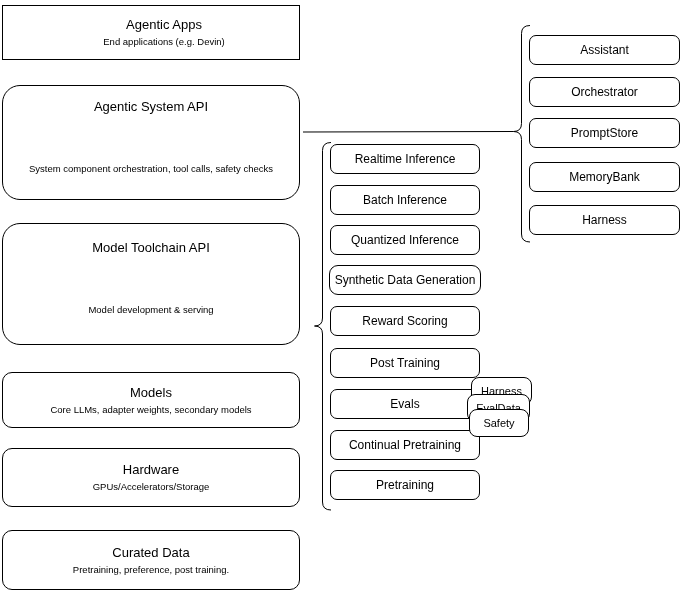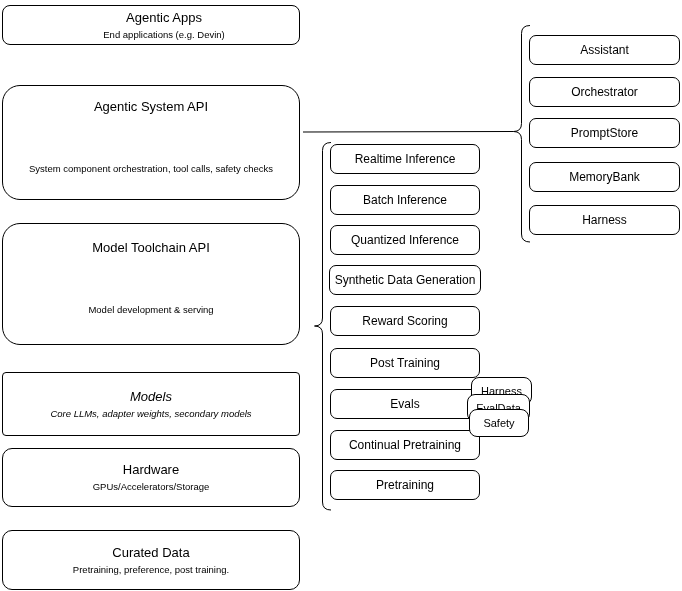--- a/index.html
+++ b/index.html
@@ -71,36 +71,36 @@
 
   <svg class="overlay" viewBox="0 0 682 591">
 
     <path d="M 303 132 L 513.5 131.5" stroke="#000000" stroke-width="1" fill="none"></path>
 
     <path d="M 530 25.5 Q 521.5 25.5 521.5 33.5 L 521.5 123.5 Q 521.5 131.5 513.5 131.5 Q 521.5 131.5 521.5 139.5 L 521.5 234 Q 521.5 242 530 242" stroke="#000000" stroke-width="1" fill="none"></path>
 
     <path d="M 331 142.5 Q 322.5 142.5 322.5 150.5 L 322.5 318 Q 322.5 326 314.5 326 Q 322.5 326 322.5 334 L 322.5 502 Q 322.5 510 331 510" stroke="#000000" stroke-width="1" fill="none"></path>
   </svg>
 
-  <div class="lbox" style="top:5px;height:40px;border-radius:8px;padding-left:26px;">
+  <div class="lbox" style="top:5px;height:55px;border-radius:0;padding-left:26px;">
     <div class="ltitle">Agentic Apps</div>
     <div class="lsub">End applications (e.g. Devin)</div>
   </div>
 
   <div class="lbox big" style="top:85px;height:115px;border-radius:18px;">
     <div class="ltitle">Agentic System API</div>
     <div class="lsub">System component orchestration, tool calls, safety checks</div>
   </div>
 
   <div class="lbox big" style="top:223px;height:122px;border-radius:18px;">
     <div class="ltitle">Model Toolchain API</div>
     <div class="lsub">Model development &amp; serving</div>
   </div>
 
-  <div class="lbox" style="top:372px;height:64px;border-radius:4px;font-style:italic;">
+  <div class="lbox" style="top:372px;height:56px;border-radius:10px;">
     <div class="ltitle">Models</div>
     <div class="lsub">Core LLMs, adapter weights, secondary models</div>
   </div>
 
   <div class="lbox" style="top:448px;height:59px;border-radius:10px;">
     <div class="ltitle">Hardware</div>
     <div class="lsub">GPUs/Accelerators/Storage</div>
   </div>
 
   <div class="lbox" style="top:530px;height:60px;border-radius:10px;">
@@ -110,21 +110,21 @@
 
   <div class="mbox" style="top:144px;">
     <span>Realtime Inference</span>
   </div>
   <div class="mbox" style="top:185px;">
     <span>Batch Inference</span>
   </div>
   <div class="mbox" style="top:225px;">
     <span>Quantized Inference</span>
   </div>
-  <div class="mbox" style="top:265px;left:329px;width:152px;">
+  <div class="mbox" style="top:265px;left:329px;width:152px;border-radius:9px;">
     <span>Synthetic Data Generation</span>
   </div>
   <div class="mbox" style="top:306px;">
     <span>Reward Scoring</span>
   </div>
   <div class="mbox" style="top:348px;">
     <span>Post Training</span>
   </div>
   <div class="mbox" style="top:389px;align-items:center;">
     <span>Evals</span>

